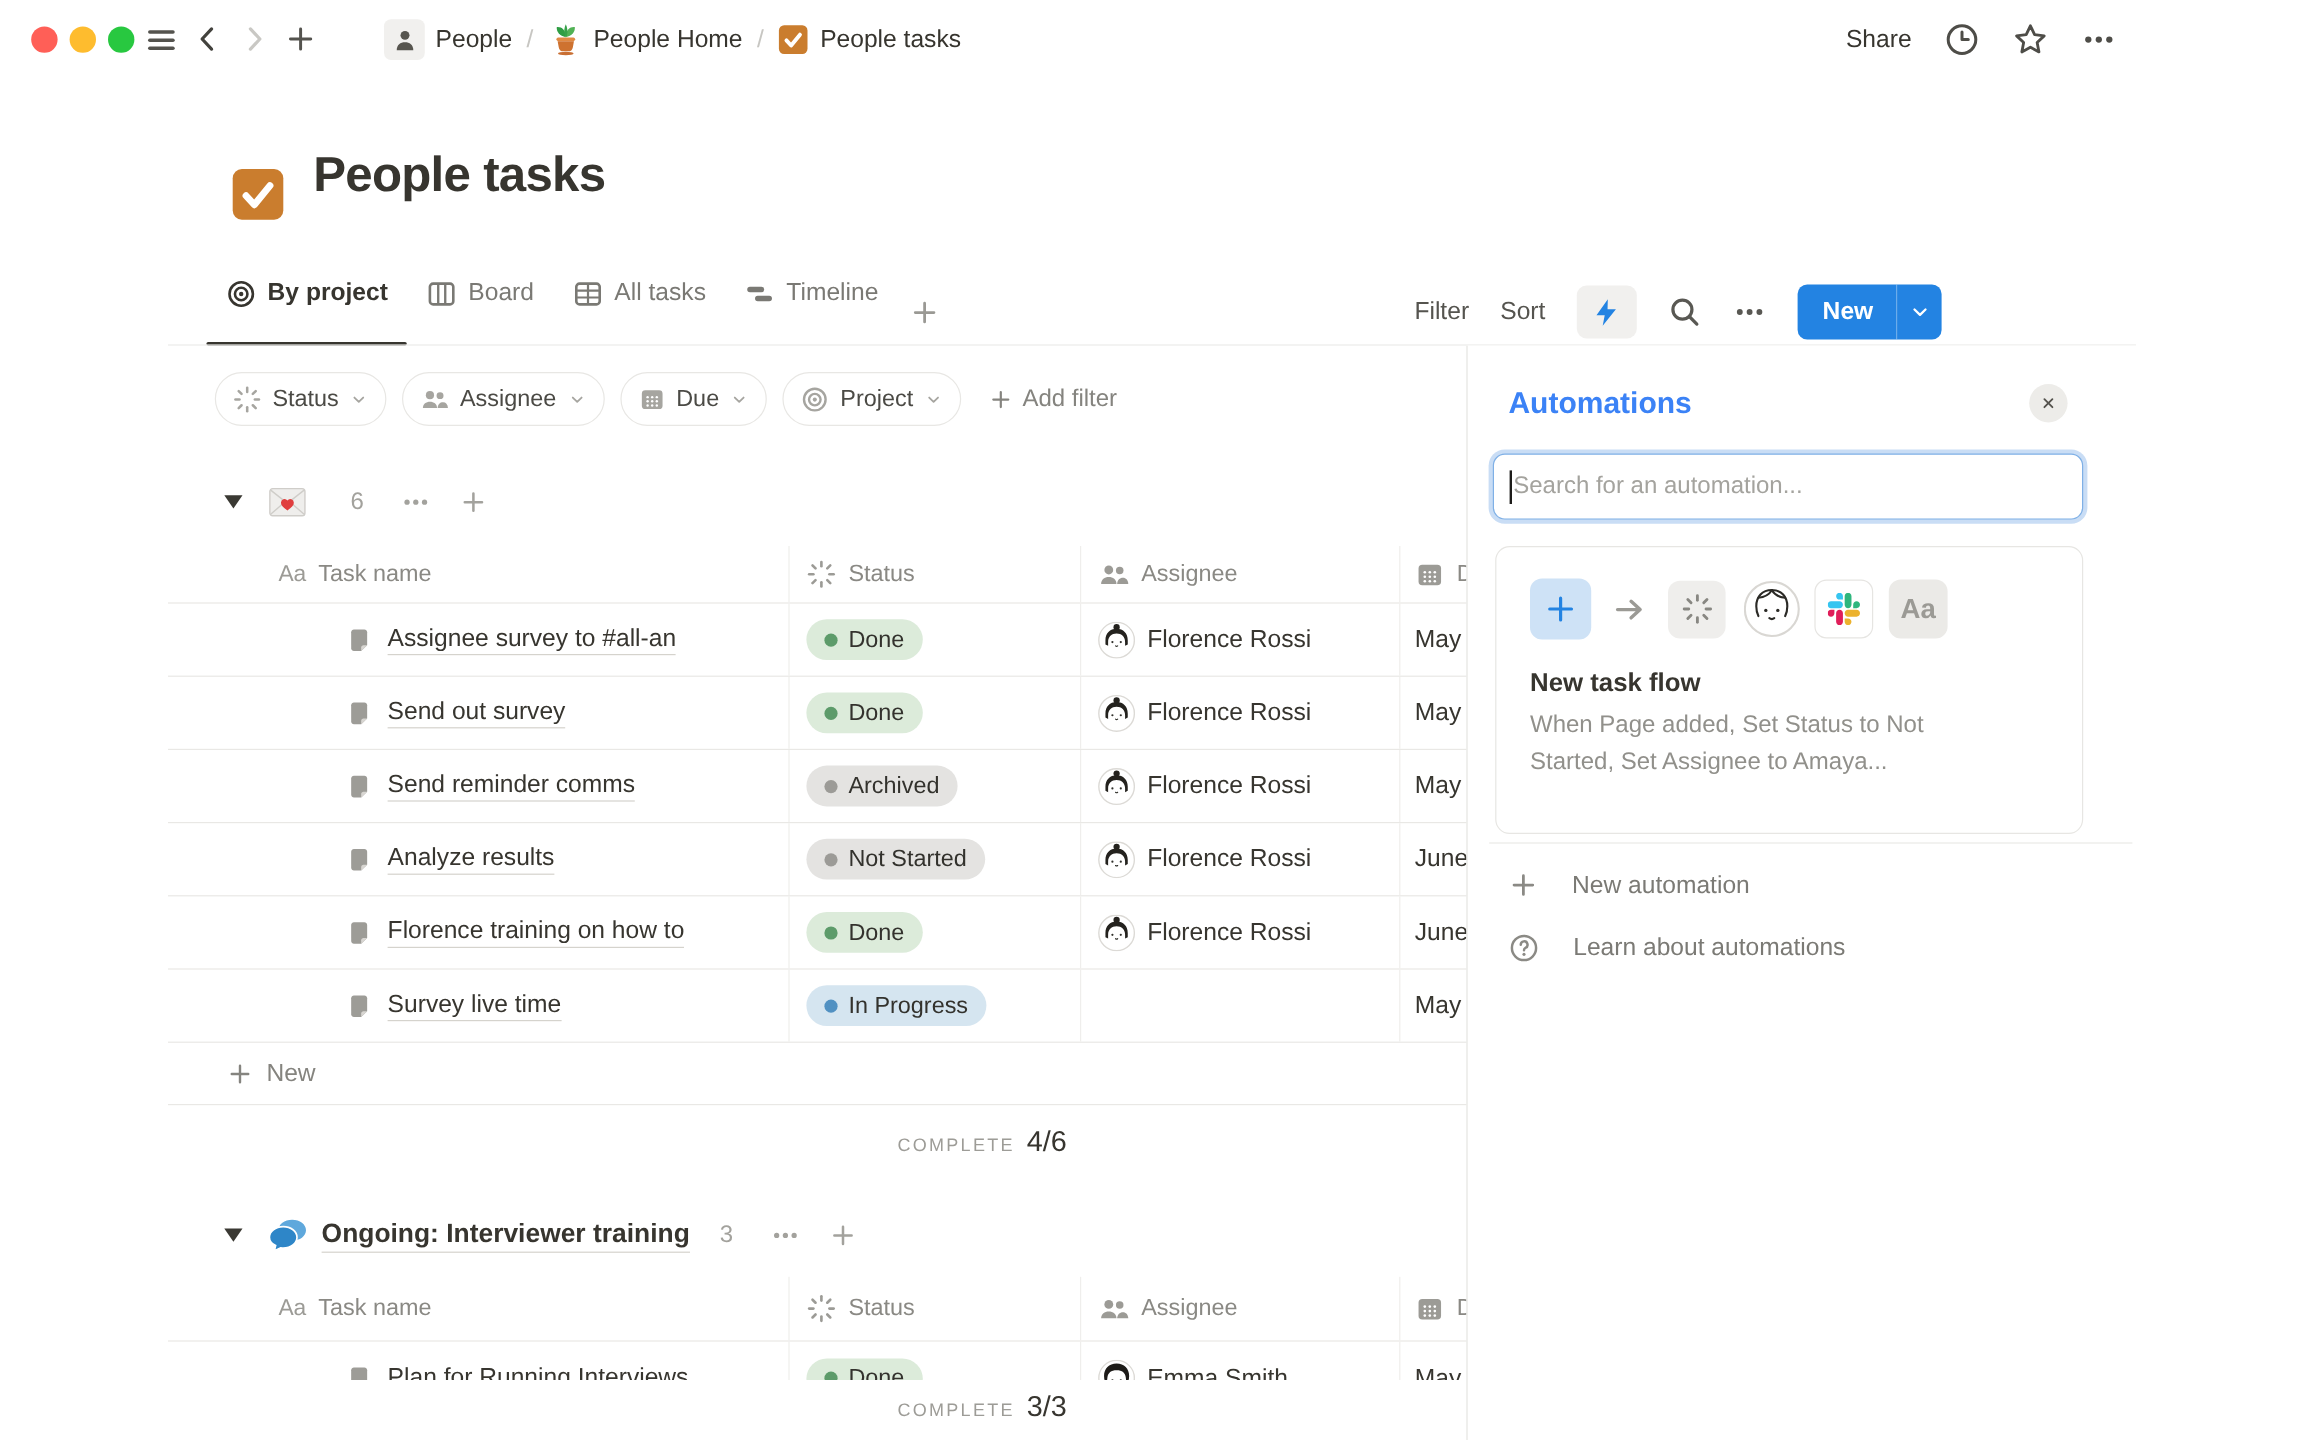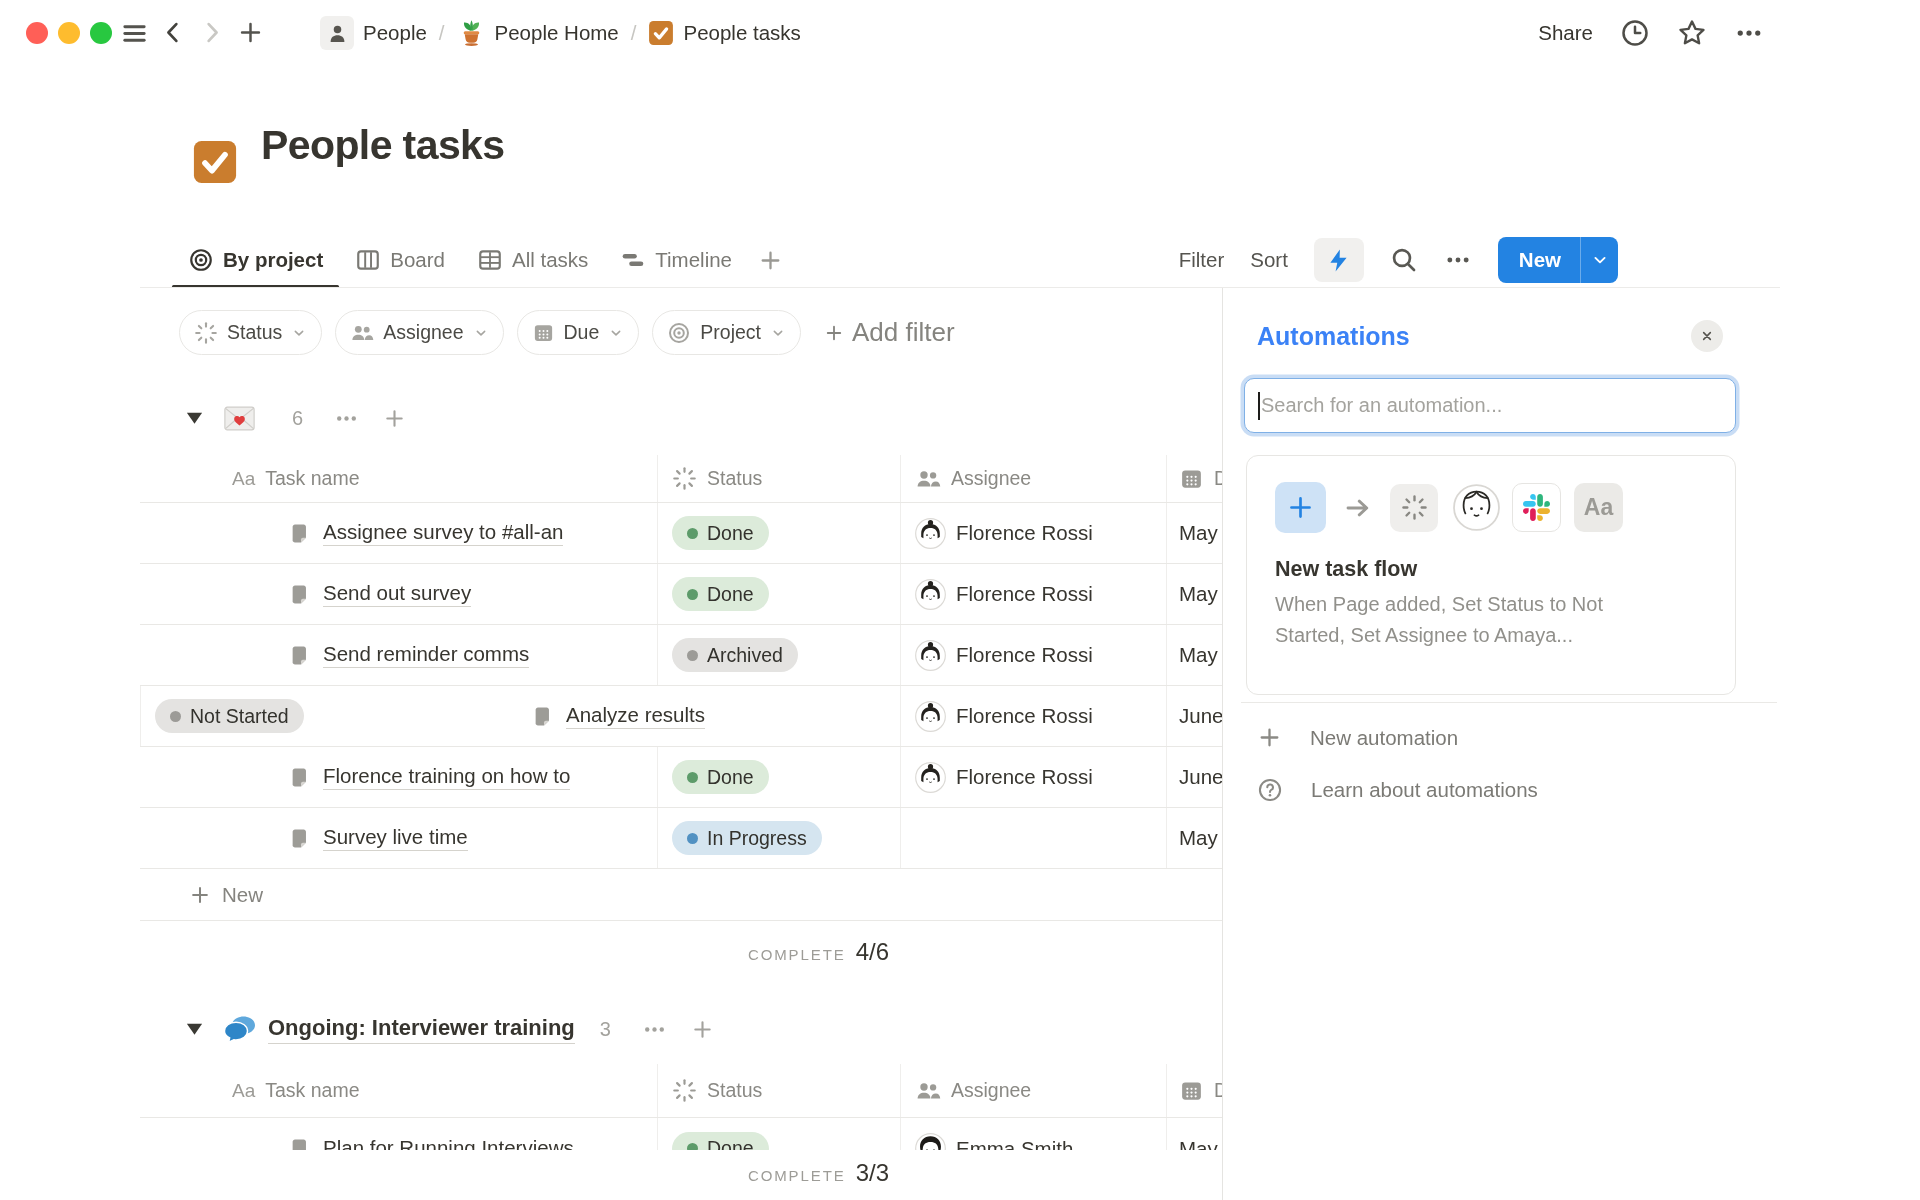--- a/index.html
+++ b/index.html
@@ -22,37 +22,37 @@
   .tb-share { font-size:20.5px; color:#37352F; }
 
   
   .title-ico { position:absolute; left:192px; top:139px; }
   .page-title { position:absolute; left:261px; top:122px; font-size:41px; font-weight:700; letter-spacing:-0.6px; color:#37352F; }
 
   
   .tabsbar { position:absolute; left:0; top:232px; width:100%; height:56px; }
   .tabs-divider { position:absolute; left:140px; top:55px; width:1640px; height:1px; background:#ECEBE9; }
   .tabs { position:absolute; left:172px; top:0; height:56px; display:flex; align-items:stretch; }
-  .tab { display:flex; align-items:center; gap:9px; padding:0 16px; font-size:20.5px; font-weight:500; color:#7A7974; position:relative; cursor:pointer; }
+  .tab { display:flex; align-items:flex-start; gap:9px; padding:0 16px; font-size:20.5px; font-weight:500; color:#7A7974; position:relative; cursor:pointer; }
   .tab.active { color:#37352F; font-weight:700; }
   .tab.active::after { content:""; position:absolute; left:0; right:0; bottom:0; height:3px; background:#37352F; border-radius:2px; }
   .tab-plus { display:flex; align-items:center; padding:0 10px; color:#9A9994; }
   .vtools { position:absolute; right:166px; top:0; height:56px; display:flex; align-items:center; gap:26px; }
   .vt-label { font-size:20.5px; color:#55544F; cursor:pointer; }
   .bolt-btn { width:50px; height:44px; border-radius:8px; background:#F1F0EE; display:flex; align-items:center; justify-content:center; color:#2383E2; }
   .icon-btn { color:#595853; display:flex; align-items:center; }
   .new-btn { height:46px; border-radius:8px; background:#2383E2; display:flex; align-items:center; color:#fff; overflow:hidden; cursor:pointer; }
   .new-main { padding:0 19px 0 21px; font-size:20.5px; font-weight:700; }
   .new-split { width:38px; height:100%; display:flex; align-items:center; justify-content:center; border-left:1px solid rgba(255,255,255,0.33); }
 
   
   .filterbar { position:absolute; left:179px; top:310px; height:45px; display:flex; gap:13px; align-items:center; }
   .chip { height:45px; border:1px solid #E8E7E4; border-radius:23px; display:flex; align-items:center; gap:9px; padding:0 14px 0 14px; font-size:19.5px; color:#4B4A45; cursor:pointer; }
   .chip .cic { color:#A6A5A0; display:flex; }
-  .addfilter { display:flex; gap:8px; align-items:center; color:#85847F; font-size:26px; margin-left:10px; cursor:pointer; }
+  .addfilter { display:flex; gap:8px; align-items:center; color:#85847F; font-size:20px; margin-left:10px; cursor:pointer; }
 
   
   .ghead { position:absolute; left:186px; height:44px; display:flex; align-items:center; }
   #g1h { top:396px; } #g2h { top:1007px; }
   .gtoggle { color:#3A3933; margin-right:21px; display:flex; }
   .gemoji { margin-right:12px; display:flex; }
   .gtitle { font-size:22px; font-weight:600; color:#37352F; border-bottom:1.5px solid #D5D3CD; padding-bottom:2px; cursor:pointer; white-space:nowrap; }
   .gcount { margin-left:25px; font-size:20px; color:#A3A29D; }
   .gdots { margin-left:31px; color:#A3A29D; display:flex; cursor:pointer; }
   .gplus { margin-left:24px; color:#A3A29D; display:flex; cursor:pointer; }
@@ -641,33 +641,33 @@
             </svg>
           </span>
         <span>Florence Rossi</span>
       </div>
       <div class="cell c4">
           <span>May 2</span>
         </div>
     </div>
 
     <div class="trow">
+      <div class="cell c1">
+        <span class="picon">
+            <svg class="i" width="23" height="23">
+              <use href="#sy-page"></use>
+            </svg>
+          </span>
+        <span class="tname">Analyze results</span>
+      </div>
       <div class="cell c2">
         <span class="badge" data-color="gray">
           <span class="dot"></span>
           <span>Not Started</span>
         </span>
-      </div>
-      <div class="cell c1">
-        <span class="picon">
-            <svg class="i" width="23" height="23">
-              <use href="#sy-page"></use>
-            </svg>
-          </span>
-        <span class="tname">Analyze results</span>
       </div>
       <div class="cell c3">
         <span class="avatar" data-avatar="florence">
             <svg class="i fl" width="31" height="31">
               <use href="#sy-avf"></use>
             </svg>
           </span>
         <span>Florence Rossi</span>
       </div>
       <div class="cell c4">

